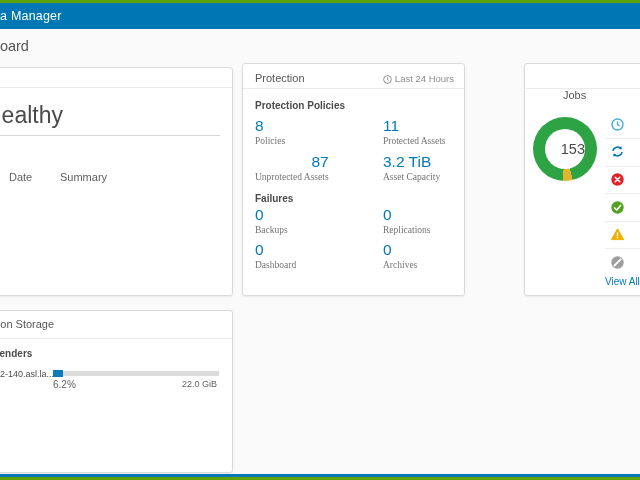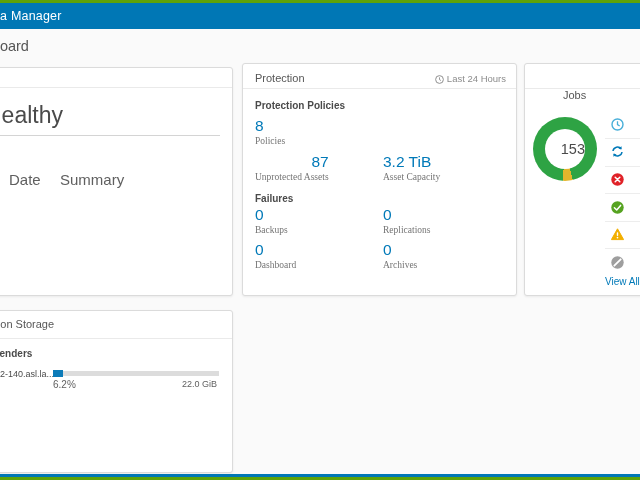--- a/index.html
+++ b/index.html
@@ -21,24 +21,24 @@
 
   .card{position:absolute;background:#FFFFFF;border:1px solid #DBDBDB;border-radius:3px;
         box-shadow:0 1px 2px rgba(120,120,120,.12);box-sizing:border-box;}
   .card-h{position:absolute;font-size:11px;color:#565656;white-space:nowrap;}
   .divider{position:absolute;left:0;right:0;border-top:1px solid #EAEAEA;}
 
   
   .card-health{left:-20px;top:67px;width:253px;height:229px;}
   .health-status{position:absolute;left:4px;top:34px;font-size:23px;font-weight:300;color:#4A4A4A;white-space:nowrap;}
   .health-divider{position:absolute;left:0;top:67px;width:239px;border-top:1px solid #D4D4D4;}
-  .col-head{position:absolute;font-size:15px;color:#5F5F5F;white-space:nowrap;}
-
-  
-  .card-protection{left:242px;top:63px;width:275px;height:233px;}
+  .col-head{position:absolute;font-size:11px;color:#5F5F5F;white-space:nowrap;}
+
+  
+  .card-protection{left:242px;top:63px;width:223px;height:233px;}
   .time-filter{position:absolute;right:10px;top:9px;font-size:9.5px;color:#8C8C8C;white-space:nowrap;}
   .time-filter svg{vertical-align:-1.5px;margin-right:3px;}
   .sec-title{position:absolute;left:12px;font-size:10px;font-weight:bold;color:#4A4A4A;white-space:nowrap;}
   .metric{position:absolute;white-space:nowrap;}
   .metric-value{font-size:15.5px;color:#0079B8;line-height:17px;}
   .metric-label{font-size:9.5px;color:#747474;margin-top:2px;font-family:Liberation Serif, serif;}
 
   
   .card-jobs{left:524px;top:63px;width:130px;height:233px;}
   .donut{position:absolute;left:8px;top:53px;width:64px;height:64px;border-radius:50%;
@@ -87,20 +87,24 @@
       </svg><span>Last 24 Hours</span>
     </div>
     <div class="divider" style="top:24px;"></div>
 
     <div class="sec-title" style="top:36px;">Protection Policies</div>
 
     <div class="metric" style="left:12px;top:53px;">
       <div class="metric-value">8</div>
       <div class="metric-label">Policies</div>
     </div>
+    <div class="metric" style="left:140px;top:53px;">
+      <div class="metric-value">11</div>
+      <div class="metric-label">Protected Assets</div>
+    </div>
     <div class="metric" style="left:12px;top:89px;text-align:right;">
       <div class="metric-value">87</div>
       <div class="metric-label">Unprotected Assets</div>
     </div>
     <div class="metric" style="left:140px;top:89px;">
       <div class="metric-value">3.2 TiB</div>
       <div class="metric-label">Asset Capacity</div>
     </div>
 
     <div class="sec-title" style="top:129px;">Failures</div>

